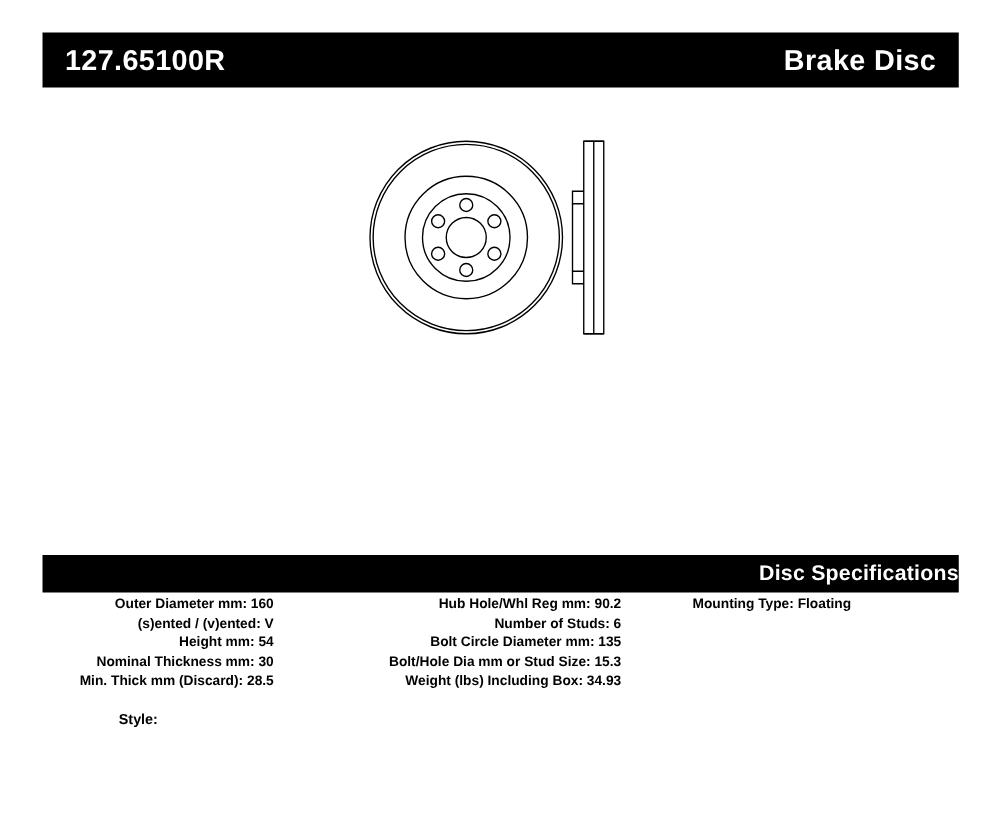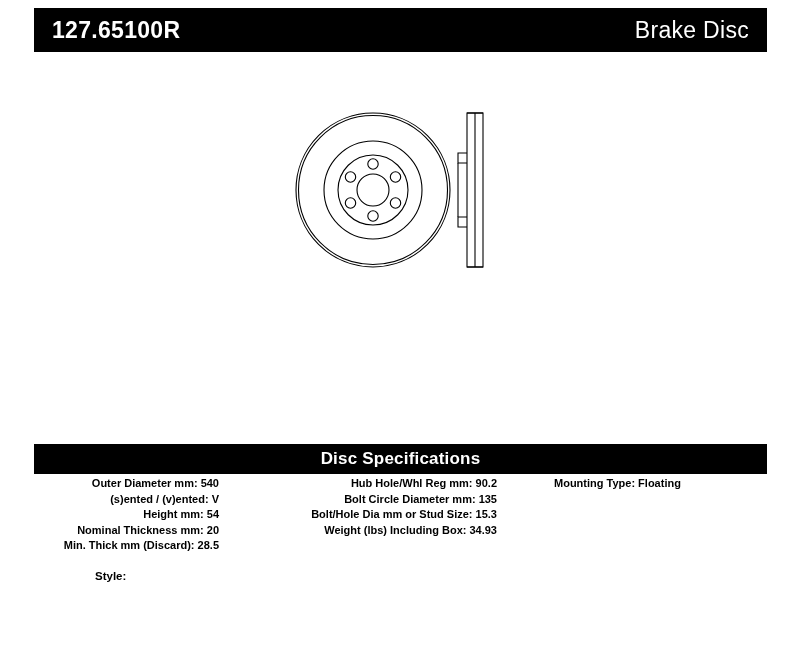--- a/index.html
+++ b/index.html
@@ -19,41 +19,41 @@
   .page {
     position: relative;
     width: 800px;
     height: 655px;
   }
 
   
   .header-bar {
     position: absolute;
     left: 34px;
-    top: 8px;
+    top: 26px;
     width: 733px;
     height: 44px;
     background: #000000;
     display: flex;
     align-items: center;
     justify-content: space-between;
     box-sizing: border-box;
     padding: 0 18px 0 18px;
   }
   .header-part {
     color: #ffffff;
     font-size: 23px;
     font-weight: bold;
     letter-spacing: 0.3px;
     line-height: 1;
   }
   .header-title {
     color: #ffffff;
     font-size: 23px;
-    font-weight: normal;
+    font-weight: bold;
     letter-spacing: 0.3px;
     line-height: 1;
   }
 
   
   .drawing {
     position: absolute;
     left: 280px;
     top: 95px;
     width: 280px;
@@ -63,21 +63,21 @@
   
   .spec-bar {
     position: absolute;
     left: 34px;
     top: 444px;
     width: 733px;
     height: 30px;
     background: #000000;
     display: flex;
     align-items: center;
-    justify-content: center;
+    justify-content: flex-end;
     box-sizing: border-box;
   }
   .spec-bar-title {
     color: #ffffff;
     font-size: 17px;
     font-weight: bold;
     letter-spacing: 0.2px;
   }
 
   
@@ -165,29 +165,30 @@
       </g>
     </svg>
   </div>
 
   <div class="spec-bar">
     <div class="spec-bar-title">Disc Specifications</div>
   </div>
 
   <div class="specs">
     <div class="col col-left">
-      <div class="spec-line">Outer Diameter mm: 540</div>
+      <div class="spec-line">Outer Diameter mm: 160</div>
       <div class="spec-line">(s)ented / (v)ented: V</div>
       <div class="spec-line">Height mm: 54</div>
-      <div class="spec-line">Nominal Thickness mm: 20</div>
+      <div class="spec-line">Nominal Thickness mm: 30</div>
       <div class="spec-line">Min. Thick mm (Discard): 28.5</div>
     </div>
 
     <div class="col col-mid">
       <div class="spec-line">Hub Hole/Whl Reg mm: 90.2</div>
+      <div class="spec-line">Number of Studs: 6</div>
       <div class="spec-line">Bolt Circle Diameter mm: 135</div>
       <div class="spec-line">Bolt/Hole Dia mm or Stud Size: 15.3</div>
       <div class="spec-line">Weight (lbs) Including Box: 34.93</div>
     </div>
 
     <div class="col col-right">
       <div class="spec-line">Mounting Type: Floating</div>
     </div>
   </div>
 

